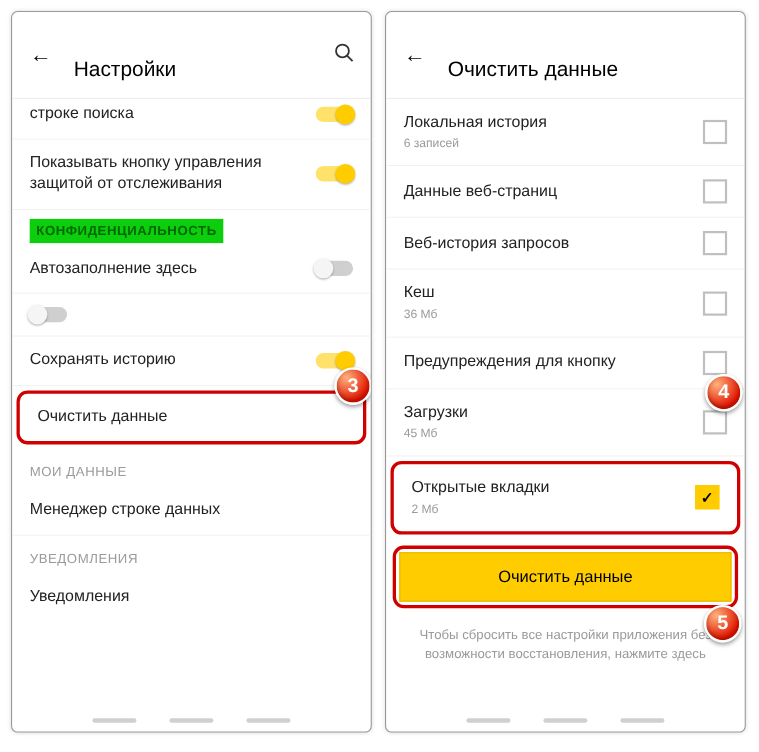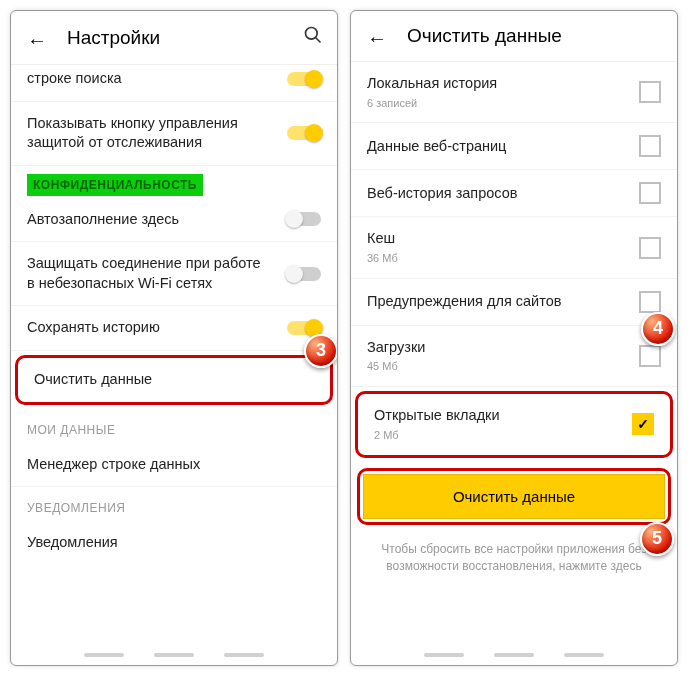--- a/index.html
+++ b/index.html
@@ -31,21 +31,21 @@
   }
   .header {
     display: flex;
     align-items: center;
     padding: 14px 14px 14px 16px;
     gap: 20px;
     border-bottom: 1px solid #eee;
     flex-shrink: 0;
   }
   .back { font-size: 20px; line-height: 1; cursor: pointer; }
-  .title { font-size: 19px; font-weight: 500; flex: 1; }
+  .title { font-size: 19px; font-weight: 500; flex: 1; margin-top: 28px; }
   .search { font-size: 18px; cursor: pointer; }
   .scroll { flex: 1; overflow: hidden; }
   .row {
     padding: 12px 16px;
     font-size: 14.5px;
     color: #222;
     display: flex;
     align-items: center;
     justify-content: space-between;
     border-bottom: 1px solid #f2f2f2;
@@ -167,21 +167,20 @@
         <div class="toggle on"></div>
       </div>
 
       <div><span class="section hl">КОНФИДЕНЦИАЛЬНОСТЬ</span></div>
 
       <div class="row">
         <div class="label">Автозаполнение здесь</div>
         <div class="toggle off"></div>
       </div>
       <div class="row">
-        <div class="label">Защищать соединение при работе в небезопасных Wi-Fi сетях</div>
         <div class="toggle off"></div>
       </div>
       <div class="row">
         <div class="label">Сохранять историю</div>
         <div class="toggle on"></div>
       </div>
 
       <div class="hl-box" style="position:relative;">
         <div class="row">
           <div class="label">Очистить данные</div>
@@ -223,21 +222,21 @@
         </div>
         <div class="row">
           <div class="label">Веб-история запросов</div>
           <div class="checkbox"></div>
         </div>
         <div class="row">
           <div class="label">Кеш<div class="sub">36 Мб</div></div>
           <div class="checkbox"></div>
         </div>
         <div class="row">
-          <div class="label">Предупреждения для сайтов</div>
+          <div class="label">Предупреждения для кнопку</div>
           <div class="checkbox"></div>
         </div>
         <div class="row" style="position: relative;">
           <div class="label">Загрузки<div class="sub">45 Мб</div></div>
           <div class="checkbox"></div>
           <div class="badge" style="right: 2px; top: -14px;">4</div>
         </div>
         <div class="hl-box">
           <div class="row">
             <div class="label">Открытые вкладки<div class="sub">2 Мб</div></div>

